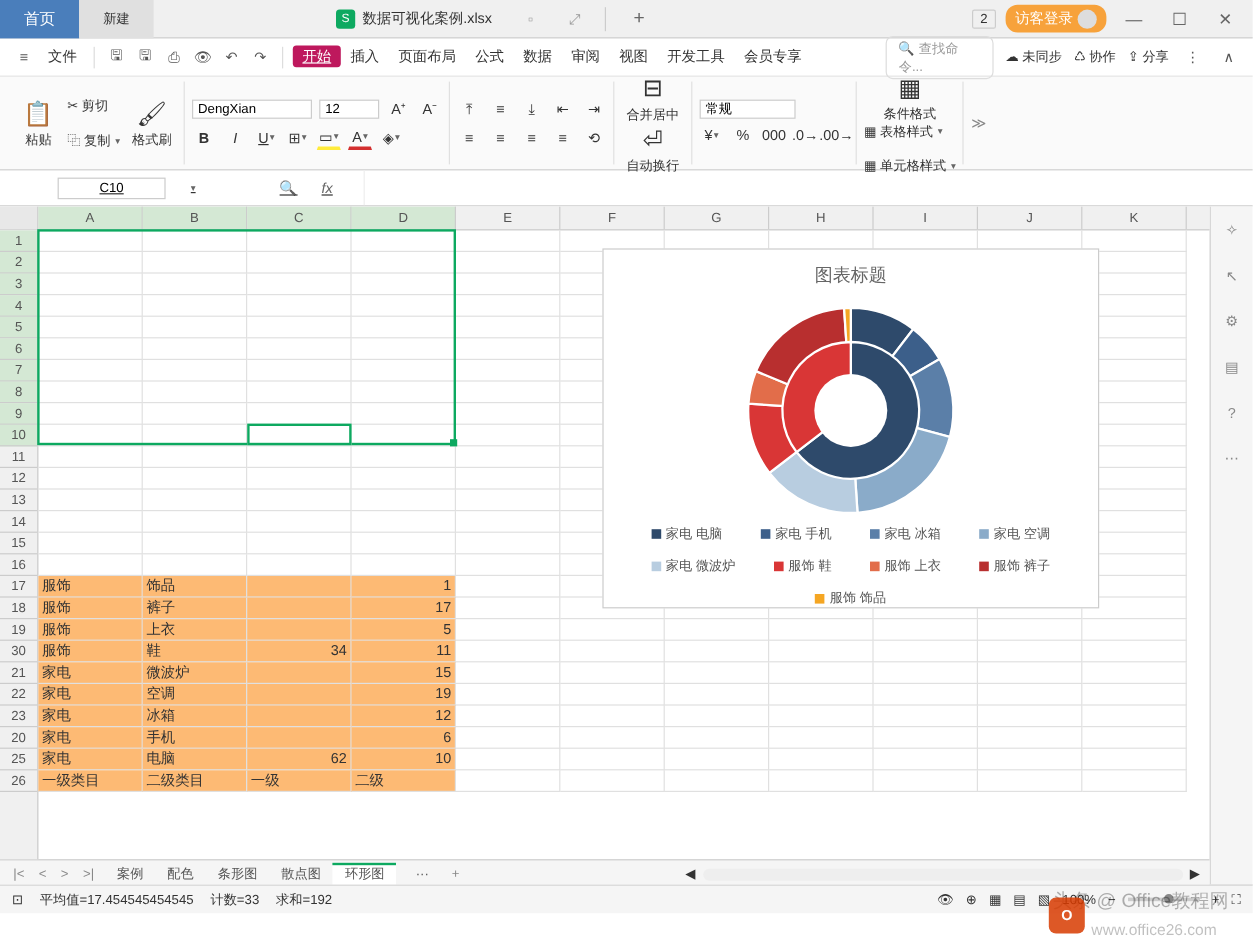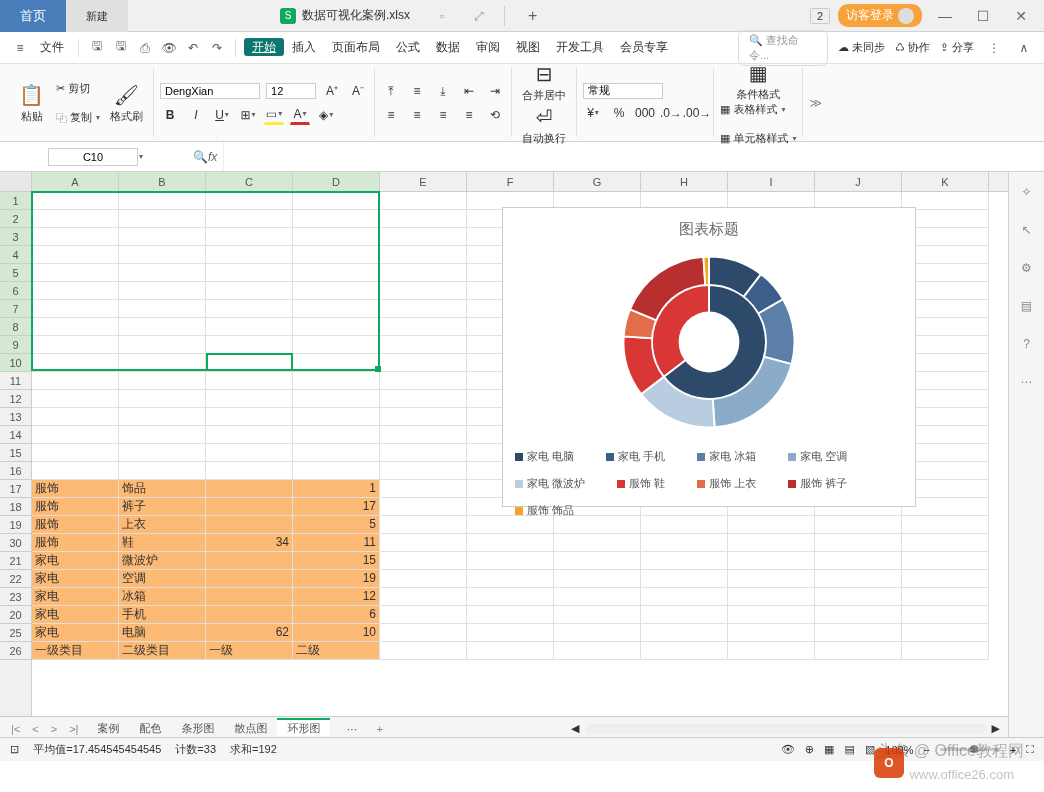--- a/index.html
+++ b/index.html
@@ -18,39 +18,39 @@
     .guest-login { background: #f7a23b; color: #fff; padding: 3px 8px; border-radius: 10px; font-size: 12px; display: flex; align-items: center; gap: 4px; }
     .avatar { width: 16px; height: 16px; background: #ddd; border-radius: 50%; }
     .win-btn { width: 30px; text-align: center; color: #666; font-size: 14px; }
     
     
     .menu-bar { height: 32px; display: flex; align-items: center; padding: 0 10px; border-bottom: 1px solid #e0e0e0; gap: 4px; }
     .menu-icon { width: 20px; height: 20px; display: inline-flex; align-items: center; justify-content: center; color: #555; }
     .menu-file { padding: 0 6px; }
     .menu-sep { width: 1px; height: 18px; background: #ddd; margin: 0 4px; }
     .menu-tab { padding: 0 8px; font-size: 12px; color: #333; }
-    .menu-tab.active { background: #0f766e; color: #fff; border-radius: 3px; padding: 2px 8px; text-decoration: underline; }
+    .menu-tab.active { background: #be185d; color: #fff; border-radius: 3px; padding: 2px 8px; text-decoration: underline; }
     .menu-right { margin-left: auto; display: flex; align-items: center; gap: 10px; }
     .search-box { border: 1px solid #ddd; border-radius: 6px; padding: 2px 10px; color: #999; font-size: 11px; width: 90px; }
     
     
     .ribbon { height: 78px; display: flex; align-items: stretch; border-bottom: 1px solid #d0d0d0; background: #fafafa; padding: 4px 8px; }
     .ribbon-group { display: flex; flex-direction: column; justify-content: center; padding: 0 6px; border-right: 1px solid #e0e0e0; }
     .ribbon-row { display: flex; align-items: center; gap: 6px; margin: 2px 0; }
     .ribbon-btn { display: flex; align-items: center; gap: 3px; font-size: 11px; color: #333; }
     .ribbon-large { display: flex; flex-direction: column; align-items: center; font-size: 11px; padding: 0 4px; }
     .ribbon-large-icon { width: 28px; height: 28px; display: flex; align-items: center; justify-content: center; font-size: 20px; }
     .font-select { border: 1px solid #ccc; padding: 1px 4px; font-size: 11px; }
     .font-name { width: 100px; }
     .font-size { width: 50px; }
     .fmt-btn { width: 20px; height: 20px; display: inline-flex; align-items: center; justify-content: center; font-size: 12px; border: 1px solid transparent; }
     .dropdown-arrow { font-size: 8px; color: #666; margin-left: 1px; }
     
     
-    .formula-bar { height: 30px; display: flex; align-items: center; border-bottom: 1px solid #d0d0d0; padding: 0 8px; gap: 0; }
+    .formula-bar { height: 30px; display: flex; align-items: center; border-bottom: 1px solid #d0d0d0; padding: 0 8px; gap: 20px; text-decoration: underline; }
     .name-box { border: 1px solid #ccc; width: 90px; padding: 2px 6px; font-size: 11px; text-align: center; margin-left: 40px; }
     .fx-label { font-style: italic; color: #666; }
     
     
     .grid-container { position: relative; height: 565px; overflow: hidden; display: flex; }
     .grid-main { flex: 1; position: relative; }
     .col-headers { display: flex; height: 20px; background: #f0f0f0; border-bottom: 1px solid #ccc; }
     .corner { width: 32px; background: #e8e8e8; border-right: 1px solid #ccc; }
     .col-header { width: 87px; text-align: center; border-right: 1px solid #ccc; font-size: 11px; line-height: 20px; color: #555; }
     .col-header.sel { background: #d4e8d4; }
@@ -64,21 +64,21 @@
     .cell.num { text-align: right; }
     .cell.sel { background: #fdba74; }
     .selection-border { position: absolute; border: 2px solid #0da960; pointer-events: none; top: -1px; left: -1px; width: 349px; height: 180px; }
     .active-cell { position: absolute; background: #fff; border: 2px solid #0da960; width: 87px; height: 18px; top: 161px; left: 174px; pointer-events: none; }
     .sel-handle { position: absolute; width: 6px; height: 6px; background: #0da960; bottom: -3px; right: -3px; }
     
     
     .chart-box { position: absolute; left: 470px; top: 15px; width: 414px; height: 300px; background: #fff; border: 1px solid #ccc; display: flex; flex-direction: column; align-items: center; padding: 12px; }
     .chart-title { font-size: 15px; color: #666; margin-bottom: 8px; }
     .donut-wrap { width: 190px; height: 190px; }
-    .legend { display: flex; flex-wrap: wrap; gap: 12px 32px; margin-top: 12px; font-size: 11px; color: #555; }
+    .legend { display: flex; flex-wrap: wrap; justify-content: center; gap: 12px 32px; font-size: 11px; color: #555; }
     .legend-item { display: flex; align-items: center; gap: 4px; }
     .legend-sw { width: 8px; height: 8px; }
     
     
     .side-panel { width: 36px; background: #f5f5f5; border-left: 1px solid #d0d0d0; display: flex; flex-direction: column; align-items: center; padding-top: 10px; gap: 18px; }
     .side-icon { width: 20px; height: 20px; color: #888; display: flex; align-items: center; justify-content: center; }
     
     
     .sheet-bar { height: 24px; display: flex; align-items: center; border-top: 1px solid #ccc; background: #f5f5f5; padding: 0 8px; gap: 6px; font-size: 11px; }
     .sheet-nav { color: #888; padding: 0 3px; }

